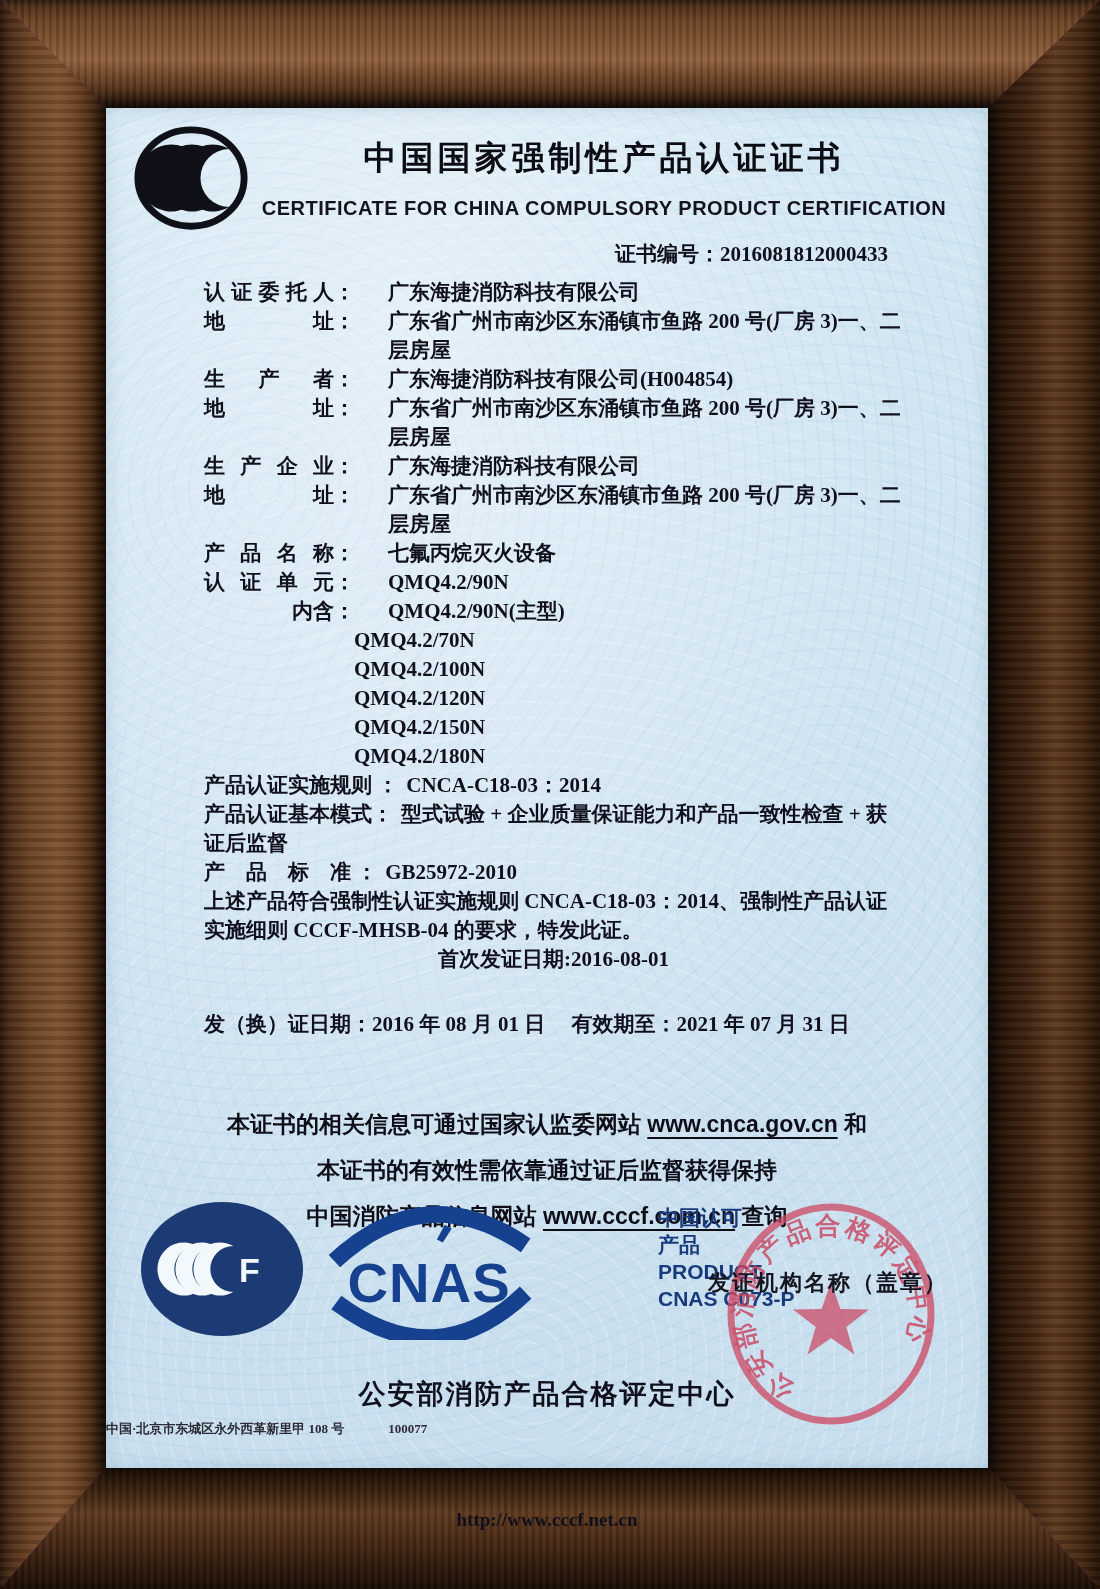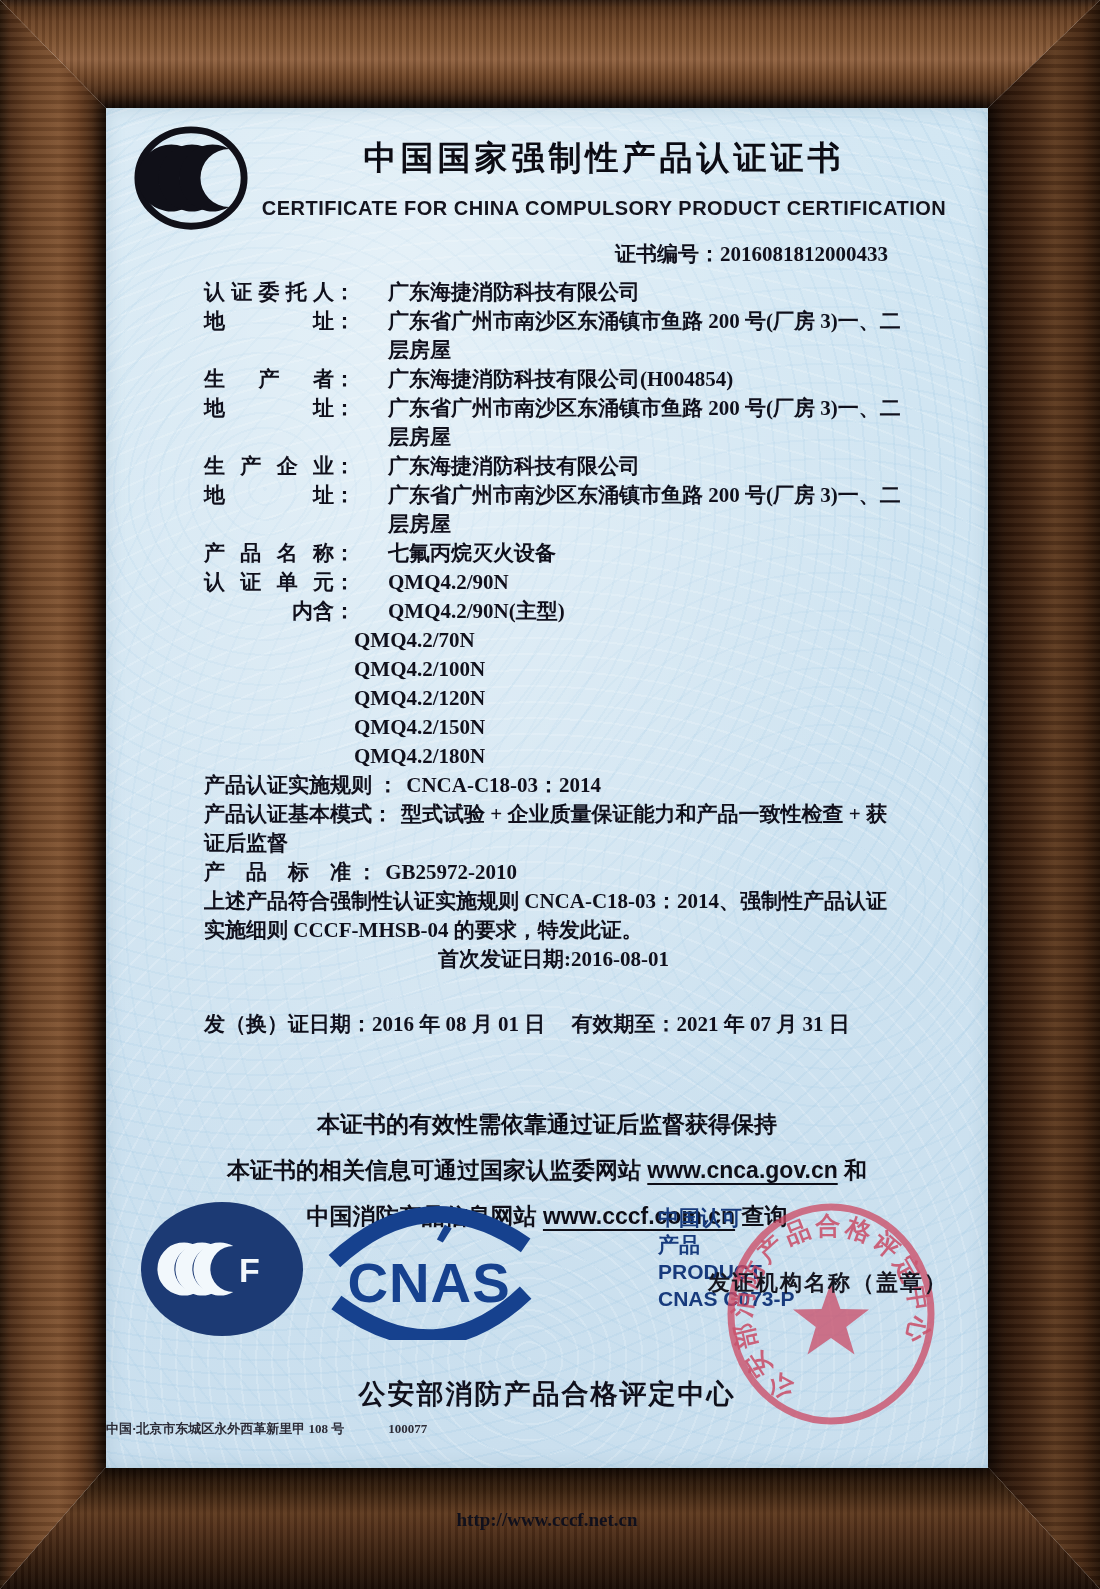--- a/index.html
+++ b/index.html
@@ -1,16 +1,16 @@
 <!DOCTYPE html>
 <html><head>
 <meta charset="utf-8">
 <style>
   html,body{margin:0;padding:0;background:#1a0d07;}
-  #stage{position:relative;width:1100px;height:1589px;overflow:hidden;background:#ffffff;
+  #stage{position:relative;width:1100px;height:1589px;overflow:hidden;background:#701a75;
          font-family:"Liberation Serif","DejaVu Serif",serif;}
   
   .frame{position:absolute;}
   .frame-top{left:0;top:0;width:1100px;height:108px;
     background:
       repeating-linear-gradient(90deg, rgba(30,14,4,0.12) 0 3px, rgba(255,225,190,0.05) 3px 7px),
       linear-gradient(180deg,#2b1a10 0%,#503019 7%,#6b4326 20%,#7c5130 38%,#8f6140 55%,#6f4628 70%,#4e2f1a 84%,#2e1a0e 94%,#1d100a 100%);
     clip-path:polygon(0 0,100% 0,calc(100% - 112px) 100%,106px 100%);}
   .frame-left{left:0;top:0;width:106px;height:1589px;
     background:
@@ -169,24 +169,24 @@
         <span class="rlabel">产　品　标　准 ：</span><span class="rvalue">GB25972-2010</span>
       </div>
 
       <div class="statement">上述产品符合强制性认证实施规则 CNCA-C18-03：2014、强制性产品认证实施细则 CCCF-MHSB-04 的要求，特发此证。</div>
       <div class="center-line">首次发证日期:2016-08-01</div>
       <div class="issue-line">发（换）证日期：2016 年 08 月 01 日　 有效期至：2021 年 07 月 31 日</div>
     </div>
 
     <div class="notices">
       <div>
+        <span>本证书的相关信息可通过国家认监委网站 </span><span class="u">www.cnca.gov.cn</span><span> 和</span>
+      </div>
+      <div>
         <span>本证书的有效性需依靠通过证后监督获得保持</span><span class="u"></span><span></span>
-      </div>
-      <div>
-        <span>本证书的相关信息可通过国家认监委网站 </span><span class="u">www.cnca.gov.cn</span><span> 和</span>
       </div>
       <div>
         <span>中国消防产品信息网站 </span><span class="u">www.cccf.com.cn</span><span> 查询</span>
       </div>
     </div>
 
     <svg class="abs" style="left:30px;top:1090px" width="172" height="142" viewBox="0 0 172 142">
       <ellipse cx="86" cy="71" rx="81" ry="67" fill="#1c3a74"></ellipse>
       <use href="#cres" transform="translate(48,71) scale(0.78)" fill="#f2f8fc"></use>
       <use href="#cres" transform="translate(66,71) scale(0.78)" fill="#f2f8fc"></use>

